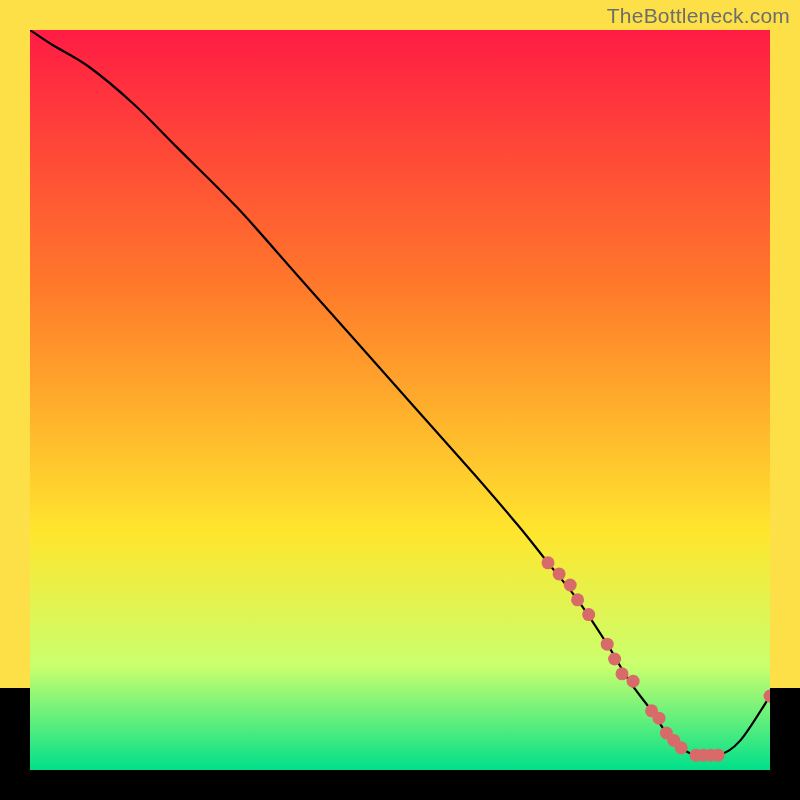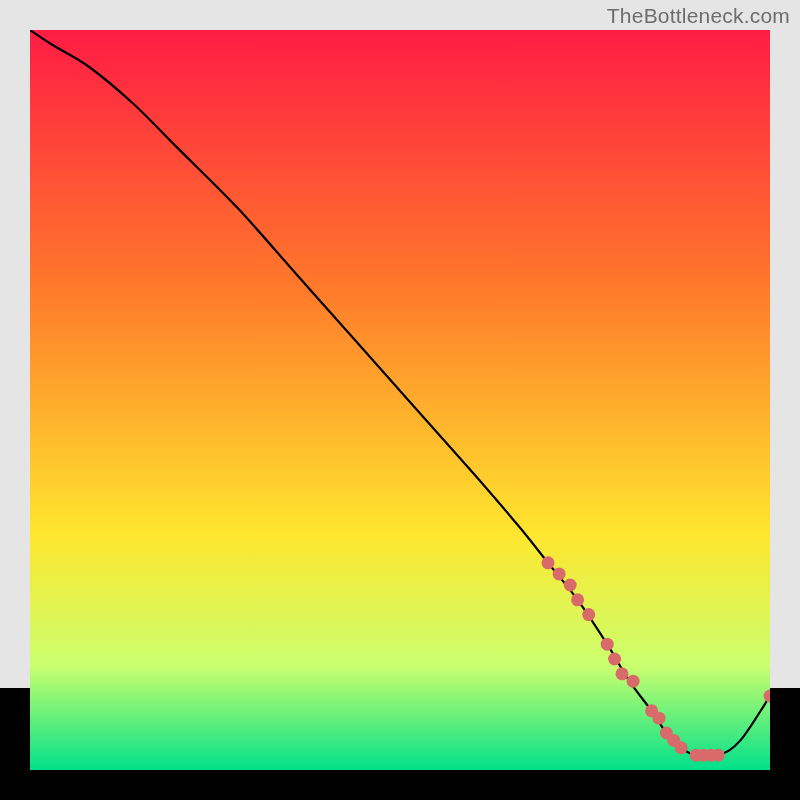--- a/index.html
+++ b/index.html
@@ -10,21 +10,21 @@
     height: 800px;
     position: relative;
     font-family: Arial, Helvetica, sans-serif;
   }
   .frame {
     position: absolute;
     left: 0;
     top: 0;
     width: 800px;
     height: 688px;
-    background: #e5e5e5;
+    background: #fde047;
   }
   .watermark {
     position: absolute;
     top: 4px;
     right: 10px;
     color: #6d6d6d;
     font-size: 21px;
     font-weight: 500;
     letter-spacing: 0.2px;
   }

